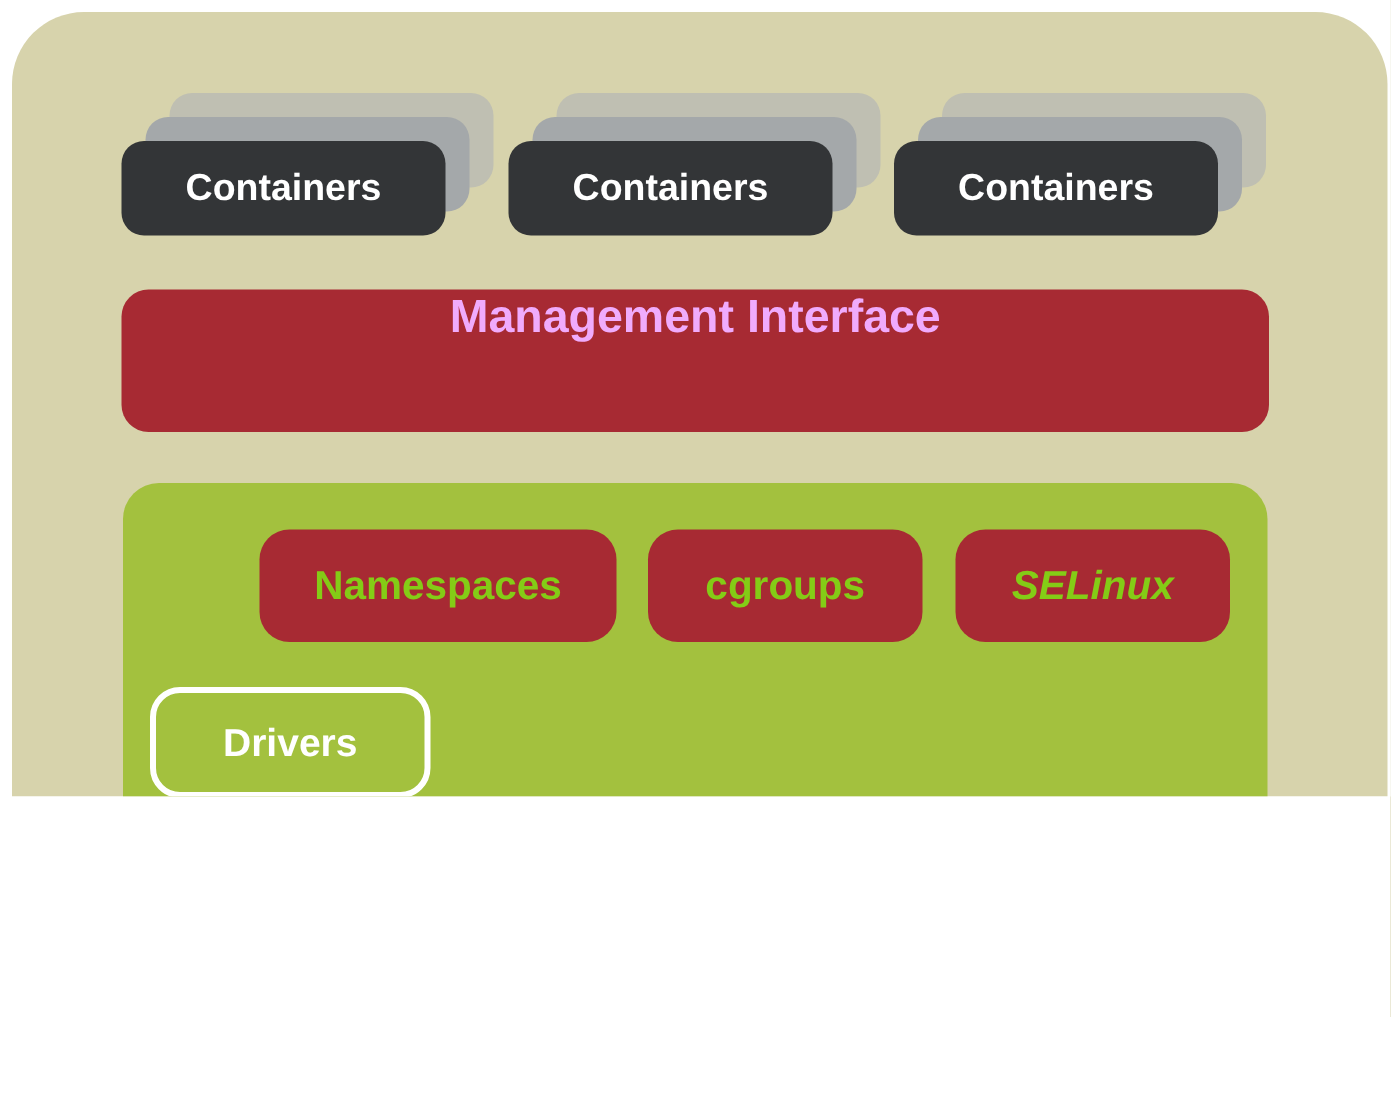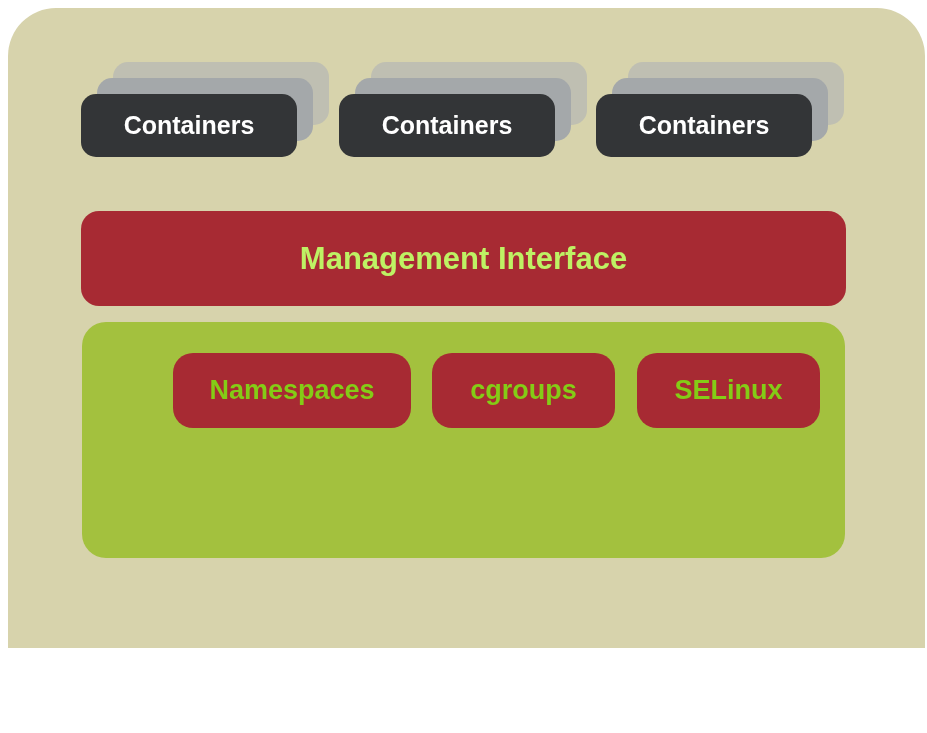--- a/index.html
+++ b/index.html
@@ -3,21 +3,21 @@
 <meta charset="utf-8">
 <style>
   html, body {
     margin: 0;
     padding: 0;
     background: #ffffff;
   }
   .canvas {
     position: relative;
     width: 927px;
-    height: 648px;
+    height: 531px;
     background: #ffffff;
     overflow: hidden;
     font-family: "Liberation Sans", sans-serif;
     font-weight: bold;
   }
   .bg {
     position: absolute;
     left: 8px;
     top: 8px;
     width: 917px;
@@ -51,28 +51,27 @@
     display: flex;
     align-items: center;
     justify-content: center;
     font-size: 25px;
   }
 
   
   .mgmt {
     position: absolute;
     left: 81px;
-    top: 211px;
+    top: 193px;
     width: 765px;
     height: 95px;
     background: #a72a33;
     border-radius: 18px;
-    color: #bef264;
+    color: #f0abfc;
     display: flex;
-    align-items: center;
     justify-content: center;
     font-size: 31px;
   }
 
   
   .kernel {
     position: absolute;
     left: 82px;
     top: 322px;
     width: 763px;
@@ -87,21 +86,21 @@
     background: #a72a33;
     border-radius: 20px;
     color: #84cc16;
     display: flex;
     align-items: center;
     justify-content: center;
     font-size: 27px;
   }
   .chip-namespaces { left: 91px;  width: 238px; }
   .chip-cgroups    { left: 350px; width: 183px; text-align: right; }
-  .chip-selinux    { left: 555px; width: 183px; }
+  .chip-selinux    { left: 555px; width: 183px; font-style: italic; }
   .drivers {
     position: absolute;
     left: 18px;
     top: 136px;
     width: 179px;
     height: 66px;
     border: 4px solid #ffffff;
     border-radius: 20px;
     background: transparent;
     color: #ffffff;
@@ -171,15 +170,18 @@
   <div class="kernel">
     <div class="chip chip-namespaces">
       <span>Namespaces</span>
     </div>
     <div class="chip chip-cgroups">
       <span>cgroups</span>
     </div>
     <div class="chip chip-selinux">
       <span>SELinux</span>
     </div>
+    <div class="drivers">
+      <span>Drivers</span>
+    </div>
   </div>
 
 </div>
 
 </body></html>

